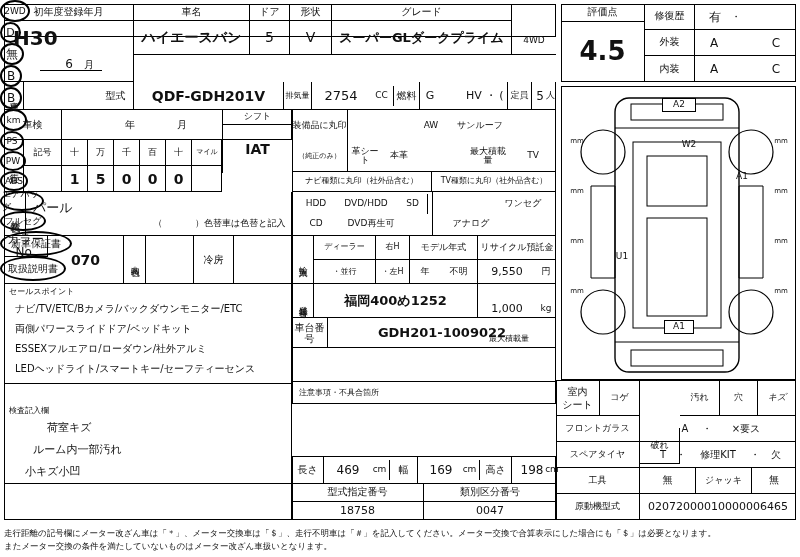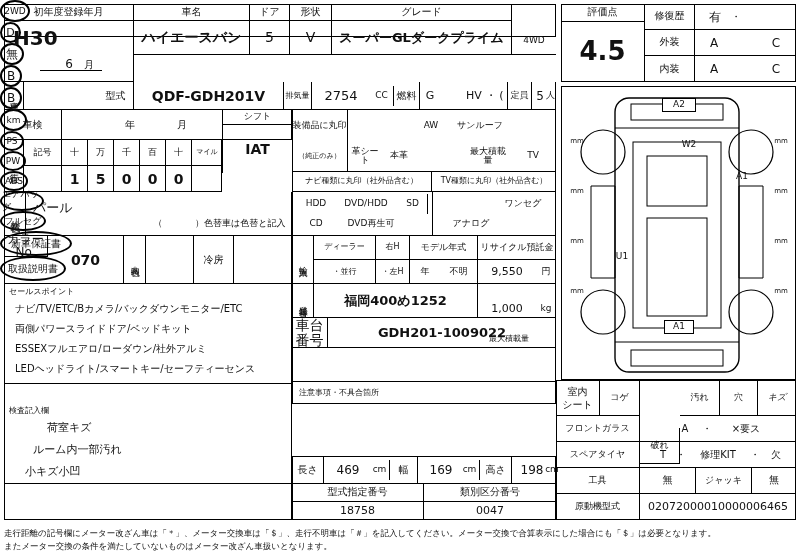--- a/index.html
+++ b/index.html
@@ -186,21 +186,21 @@
 
   <div class="bx" style="left:292px;top:284px;width:264px;height:34px;border-top:none;"></div>
   <div class="lbl f9 vert" style="left:292px;top:284px;width:22px;height:34px;border-right:1px solid #000;">登録番号</div>
   <div class="lbl f13 b" style="left:314px;top:284px;width:164px;height:34px;border-right:1px solid #000;">福岡400め1252</div>
   <div class="lbl f8" style="left:470px;top:284px;width:78px;height:16px;border-bottom:1px solid #000;margin-top:48px;">最大積載量</div>
   <div class="lbl f11" style="left:478px;top:300px;width:58px;height:18px;">1,000</div>
   <div class="lbl f9" style="left:536px;top:300px;width:20px;height:18px;">kg</div>
 
   <div class="bx" style="left:292px;top:318px;width:264px;height:30px;border-top:none;"></div>
   <div class="lbl f9" style="left:292px;top:318px;width:36px;height:30px;border-right:1px solid #000;line-height:1.1;">
-      <span style="font-size:14px;">車台番号</span>
+      <span style="font-size:10px;">車台番号</span>
     </div>
   <div class="lbl f13 b" style="left:328px;top:318px;width:228px;height:30px;">GDH201-1009022</div>
 
   <div class="bx" style="left:292px;top:348px;width:264px;height:34px;border-top:none;"></div>
   <div class="ell f10" style="left:330px;top:352px;width:72px;height:25px;border-radius:50%;">新車保証書</div>
   <div class="ell f10" style="left:460px;top:352px;width:66px;height:25px;border-radius:50%;">取扱説明書</div>
 
   <div class="bx" style="left:292px;top:382px;width:264px;height:22px;border-top:none;"></div>
   <div class="lbl f8 left" style="left:296px;top:382px;width:180px;height:22px;">注意事項・不具合箇所</div>
 

